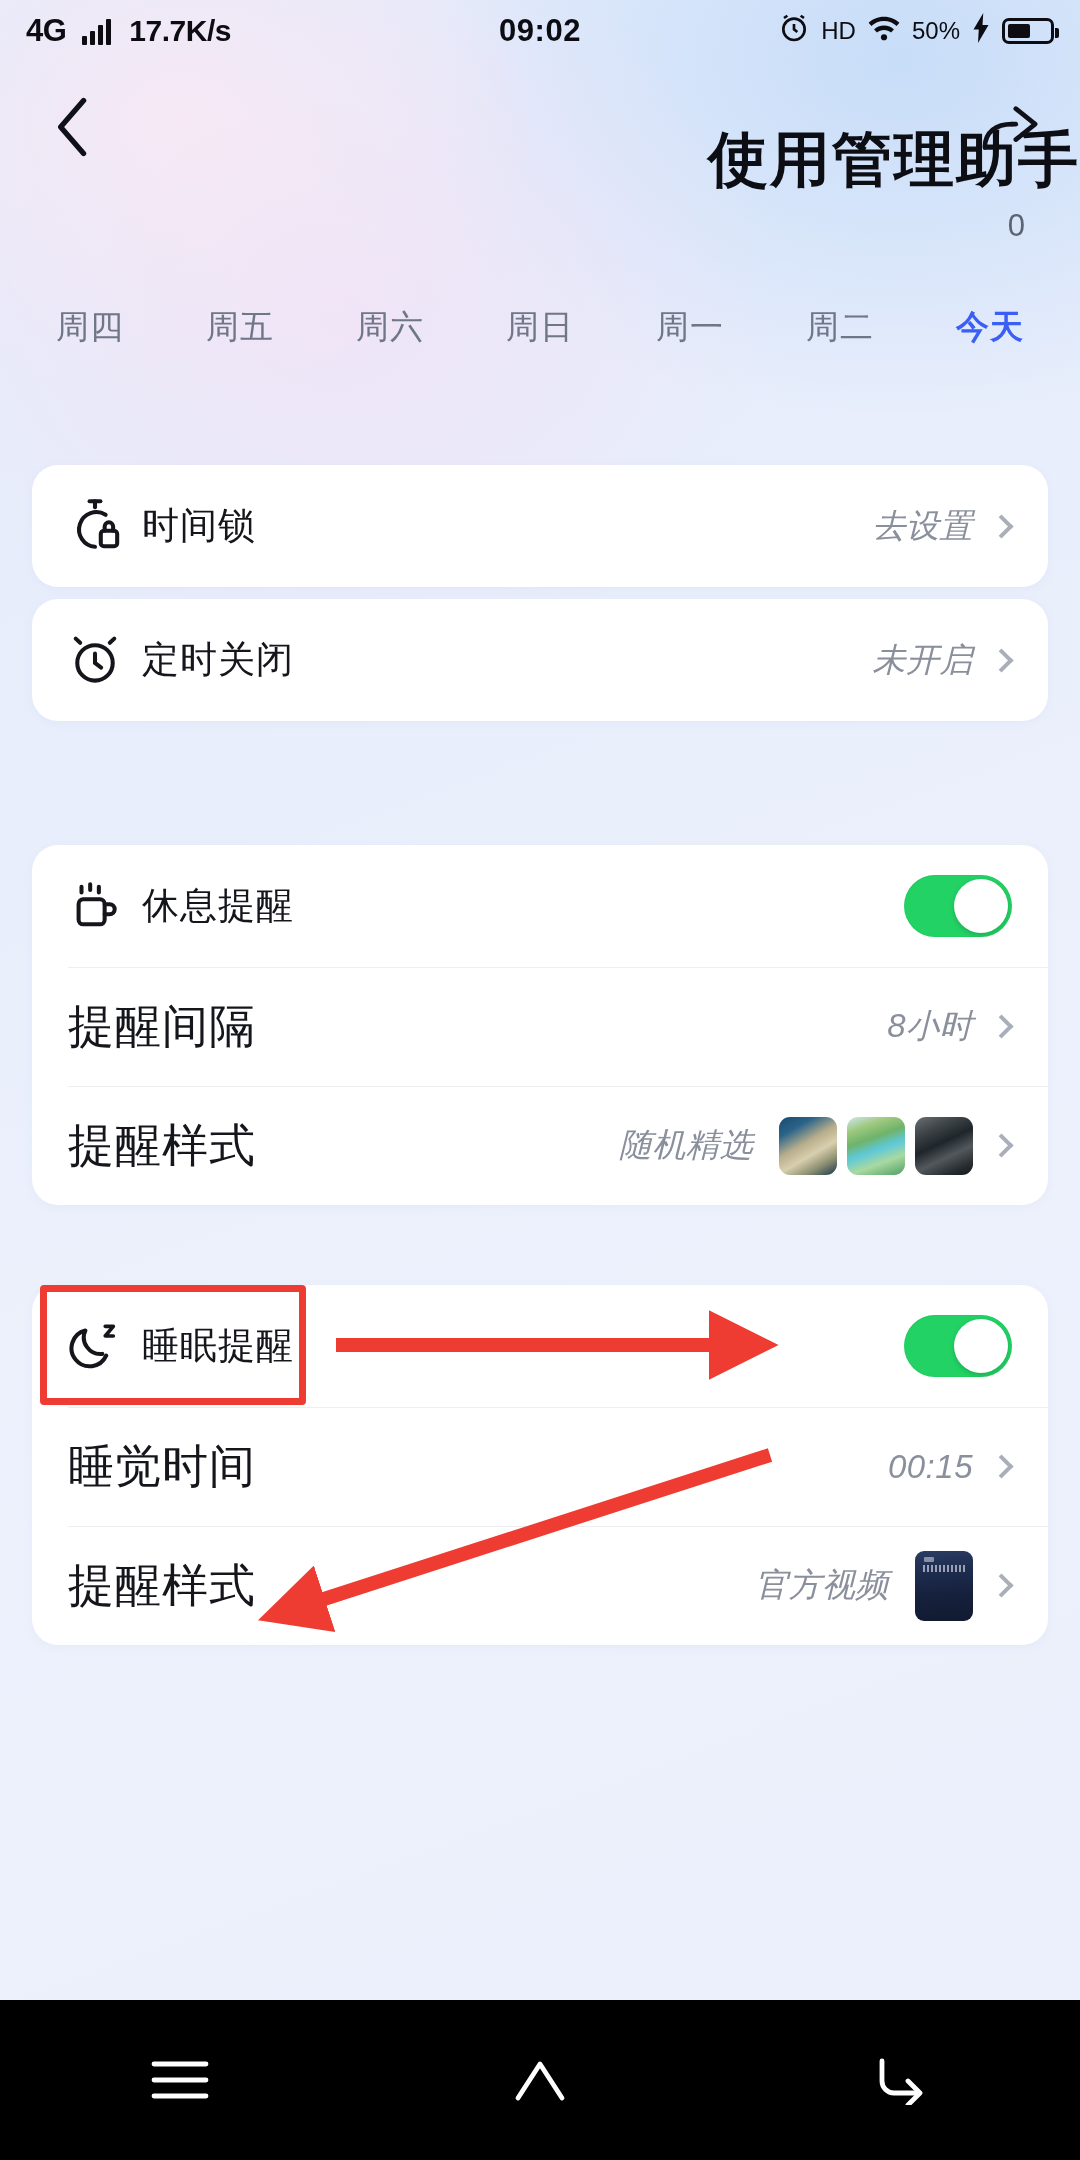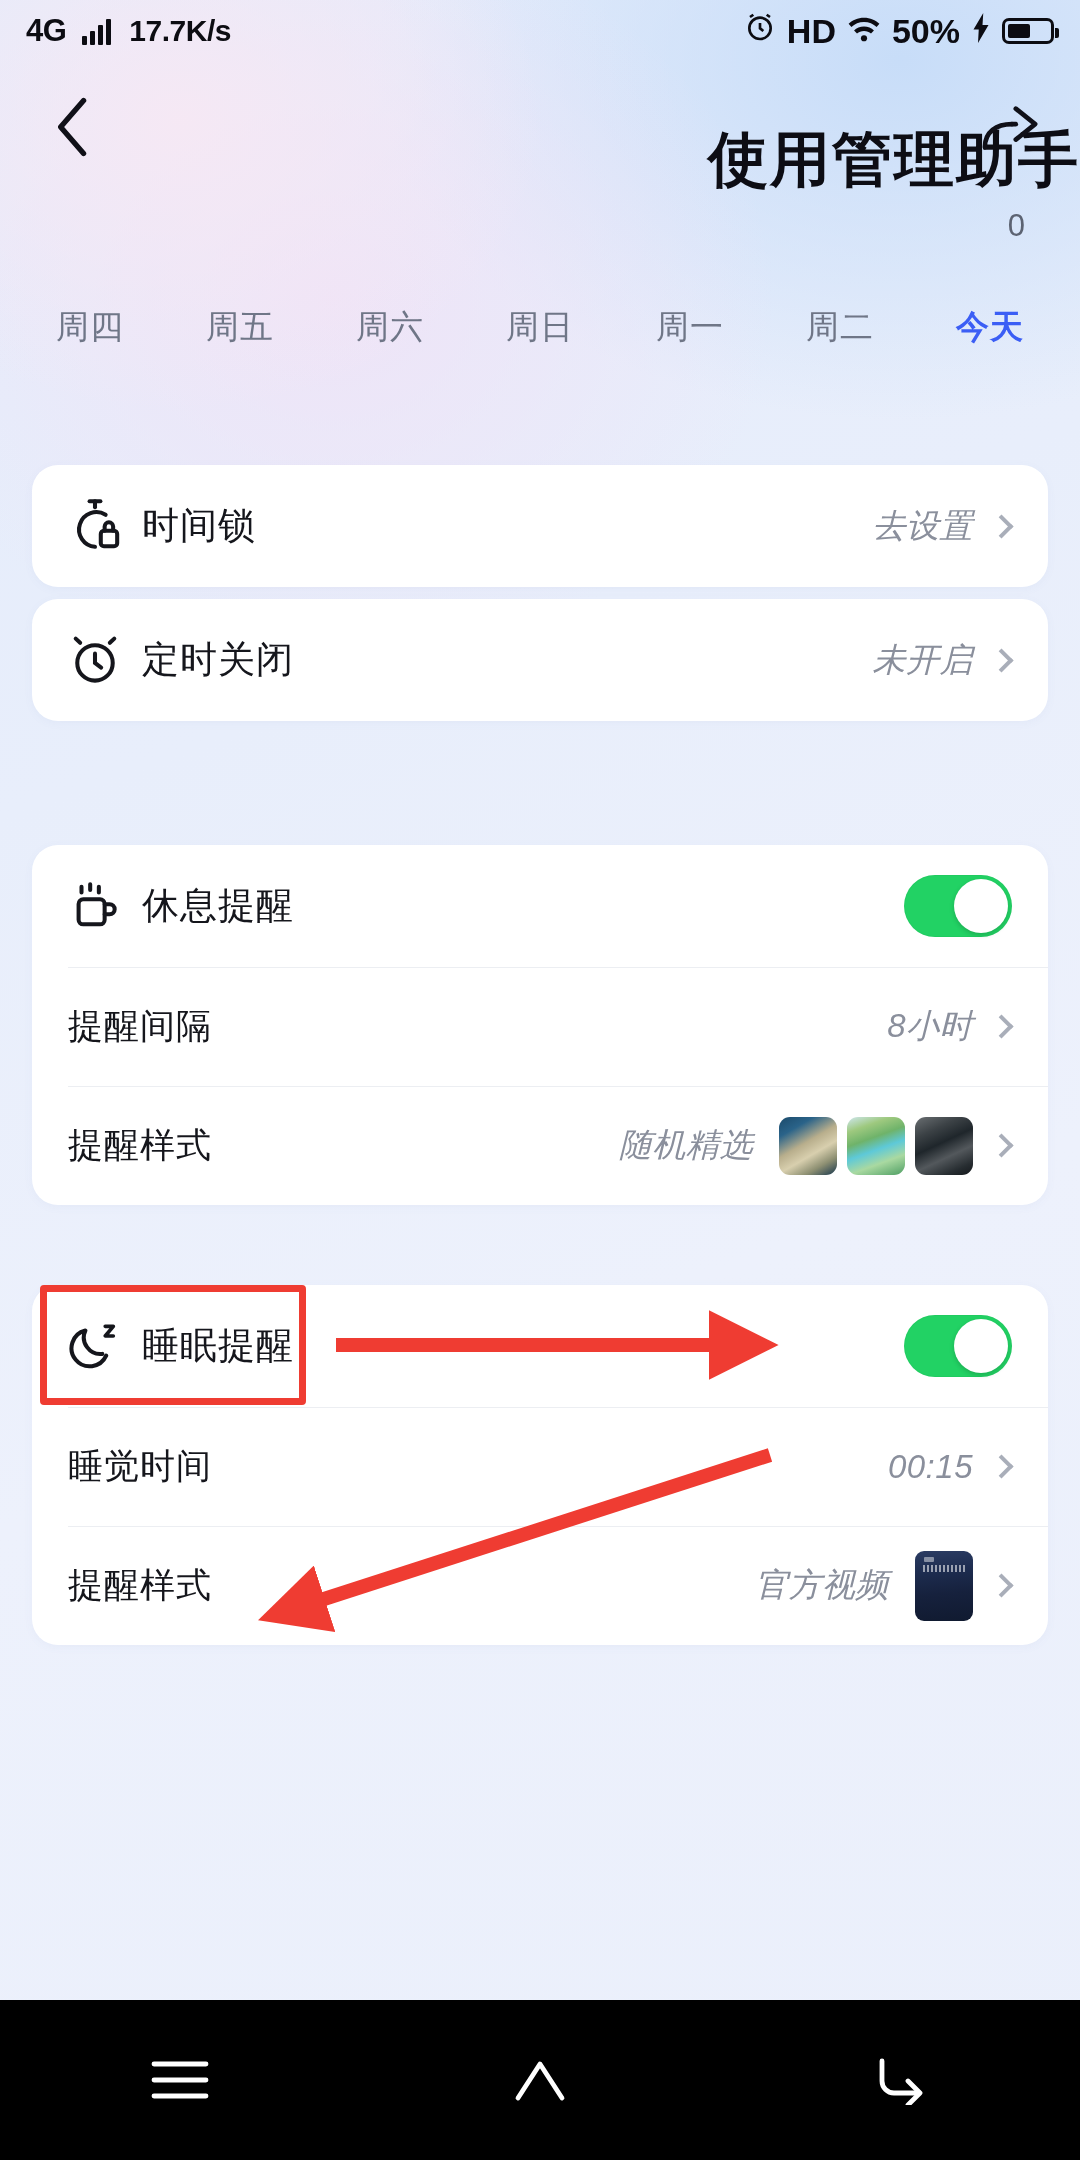--- a/index.html
+++ b/index.html
@@ -21,21 +21,21 @@
   }
 
   
   #statusbar {
     position:absolute; top:0; left:0; width:1080px; height:62px;
     display:flex; align-items:center; padding:0 26px;
     color:#0c0c12;
   }
   .sb-left { display:flex; align-items:center; gap:16px; font-size:31px; font-weight:700; letter-spacing:-0.5px;}
   .sb-center { position:absolute; left:0; right:0; text-align:center; font-size:31px; font-weight:600; letter-spacing:0.5px;}
-  .sb-right { margin-left:auto; display:flex; align-items:center; gap:11px; font-size:34px; font-weight:700; z-index:2;}
+  .sb-right { margin-left:auto; display:flex; align-items:center; gap:11px; font-size:24px; font-weight:400; z-index:2;}
   .bars { display:flex; align-items:flex-end; gap:3px; height:28px; }
   .bars i { display:block; width:5px; background:#0c0c12; border-radius:1px;}
   .bars i:nth-child(1){height:9px}
   .bars i:nth-child(2){height:14px}
   .bars i:nth-child(3){height:20px}
   .bars i:nth-child(4){height:26px}
   .netspeed { font-size:30px; font-weight:600; margin-left:2px;}
   .battery {
     width:52px;height:26px;border:3px solid #0c0c12;border-radius:7px;position:relative;
     display:flex;align-items:center;padding:3px;
@@ -71,21 +71,21 @@
     box-shadow:0 2px 10px rgba(100,120,180,0.05);
   }
   .row {
     display:flex; align-items:center; height:118px; padding:0 36px; position:relative;
   }
   .row + .row::before {
     content:""; position:absolute; left:36px; right:0; top:0; height:1px; background:#eceef2;
   }
   .row-icon { width:74px; display:flex; align-items:center; }
   .row-label { font-size:37px; color:#15161c; letter-spacing:1px; }
-  .row-label.sub { font-size:35px; }
+  .row-label.sub { font-size:46px; }
   .row-right { margin-left:auto; display:flex; align-items:center; gap:14px;font-style:italic; }
   .row-value { font-size:33px; color:#8a8f9c; letter-spacing:0.5px; }
   .chev {
     width:17px;height:17px;border-right:4px solid #a9aeb9;border-top:4px solid #a9aeb9;
     transform:rotate(45deg); margin-left:6px; margin-right:2px;
   }
   .toggle {
     width:108px;height:62px;border-radius:31px;background:#22d264;position:relative;
     box-shadow:inset 0 0 0 1px rgba(0,0,0,0.03);
   }
@@ -136,20 +136,21 @@
     <div class="sb-left">
       <span>4G</span>
       <span class="bars">
           <i></i>
           <i></i>
           <i></i>
           <i></i>
         </span>
       <span class="netspeed">17.7K/s</span>
     </div>
+    <div class="sb-center">09:02</div>
     <div class="sb-right">
       <span>
         <svg width="32" height="32" viewBox="0 0 24 24" fill="none" stroke="#0c0c12" stroke-width="2">
           <circle cx="12" cy="13" r="8"></circle>
             <path d="M12 9v4l2.5 2"></path>
           <path d="M4.5 4.5 7 2.8M19.5 4.5 17 2.8"></path>
         </svg>
       </span>
       <span>HD</span>
       <span>

